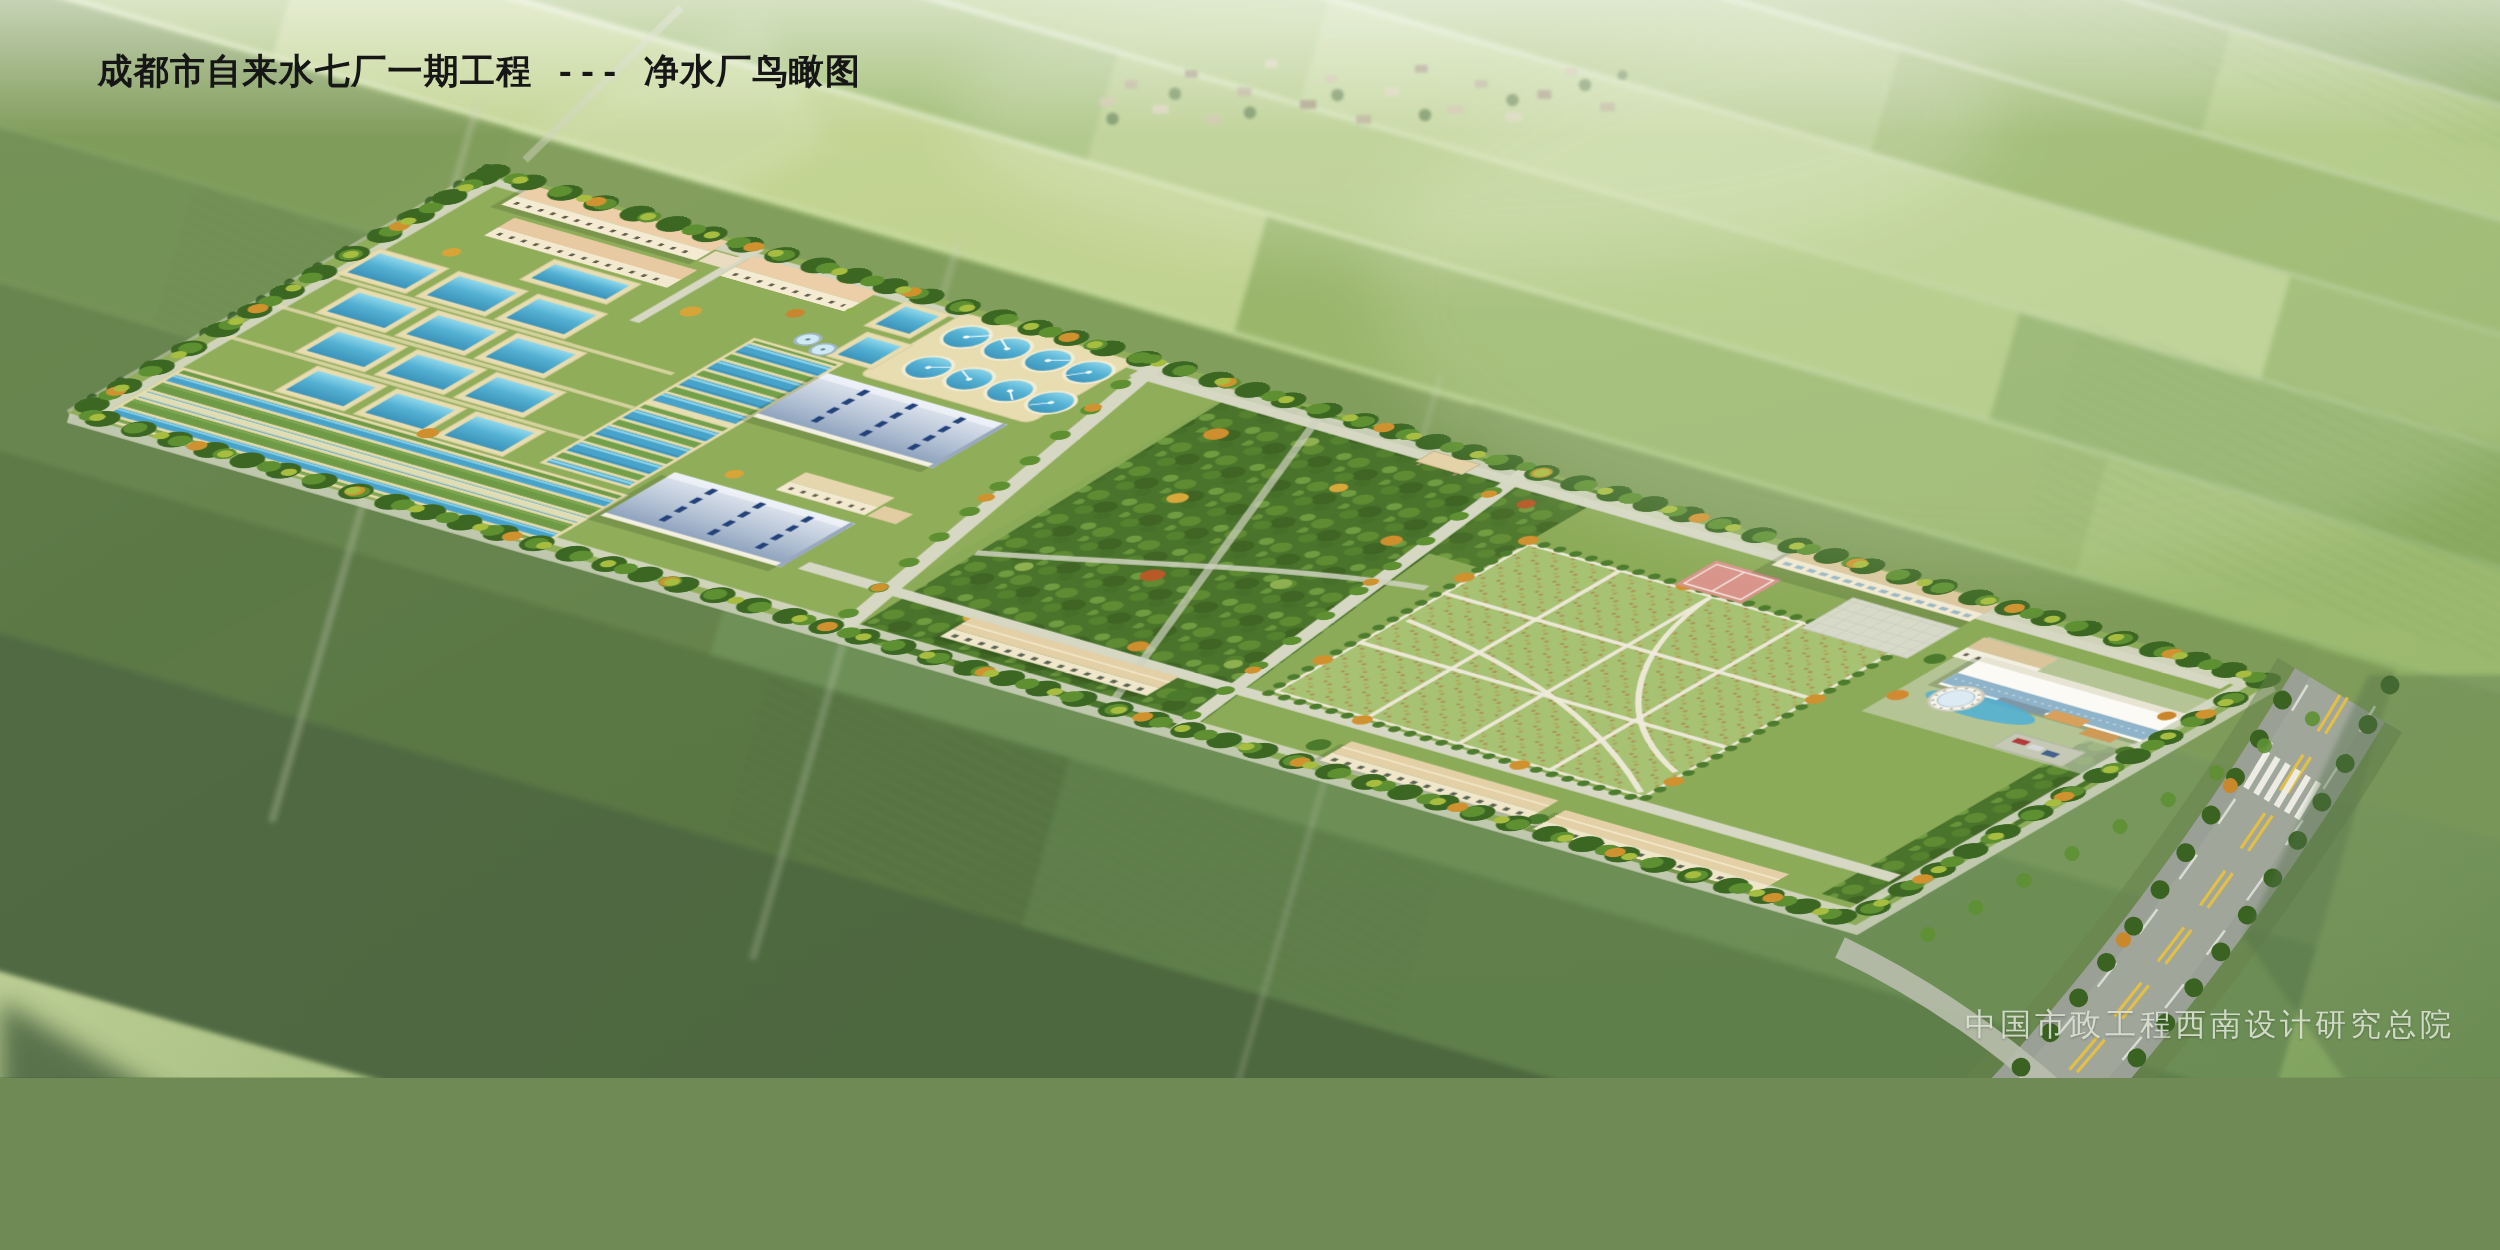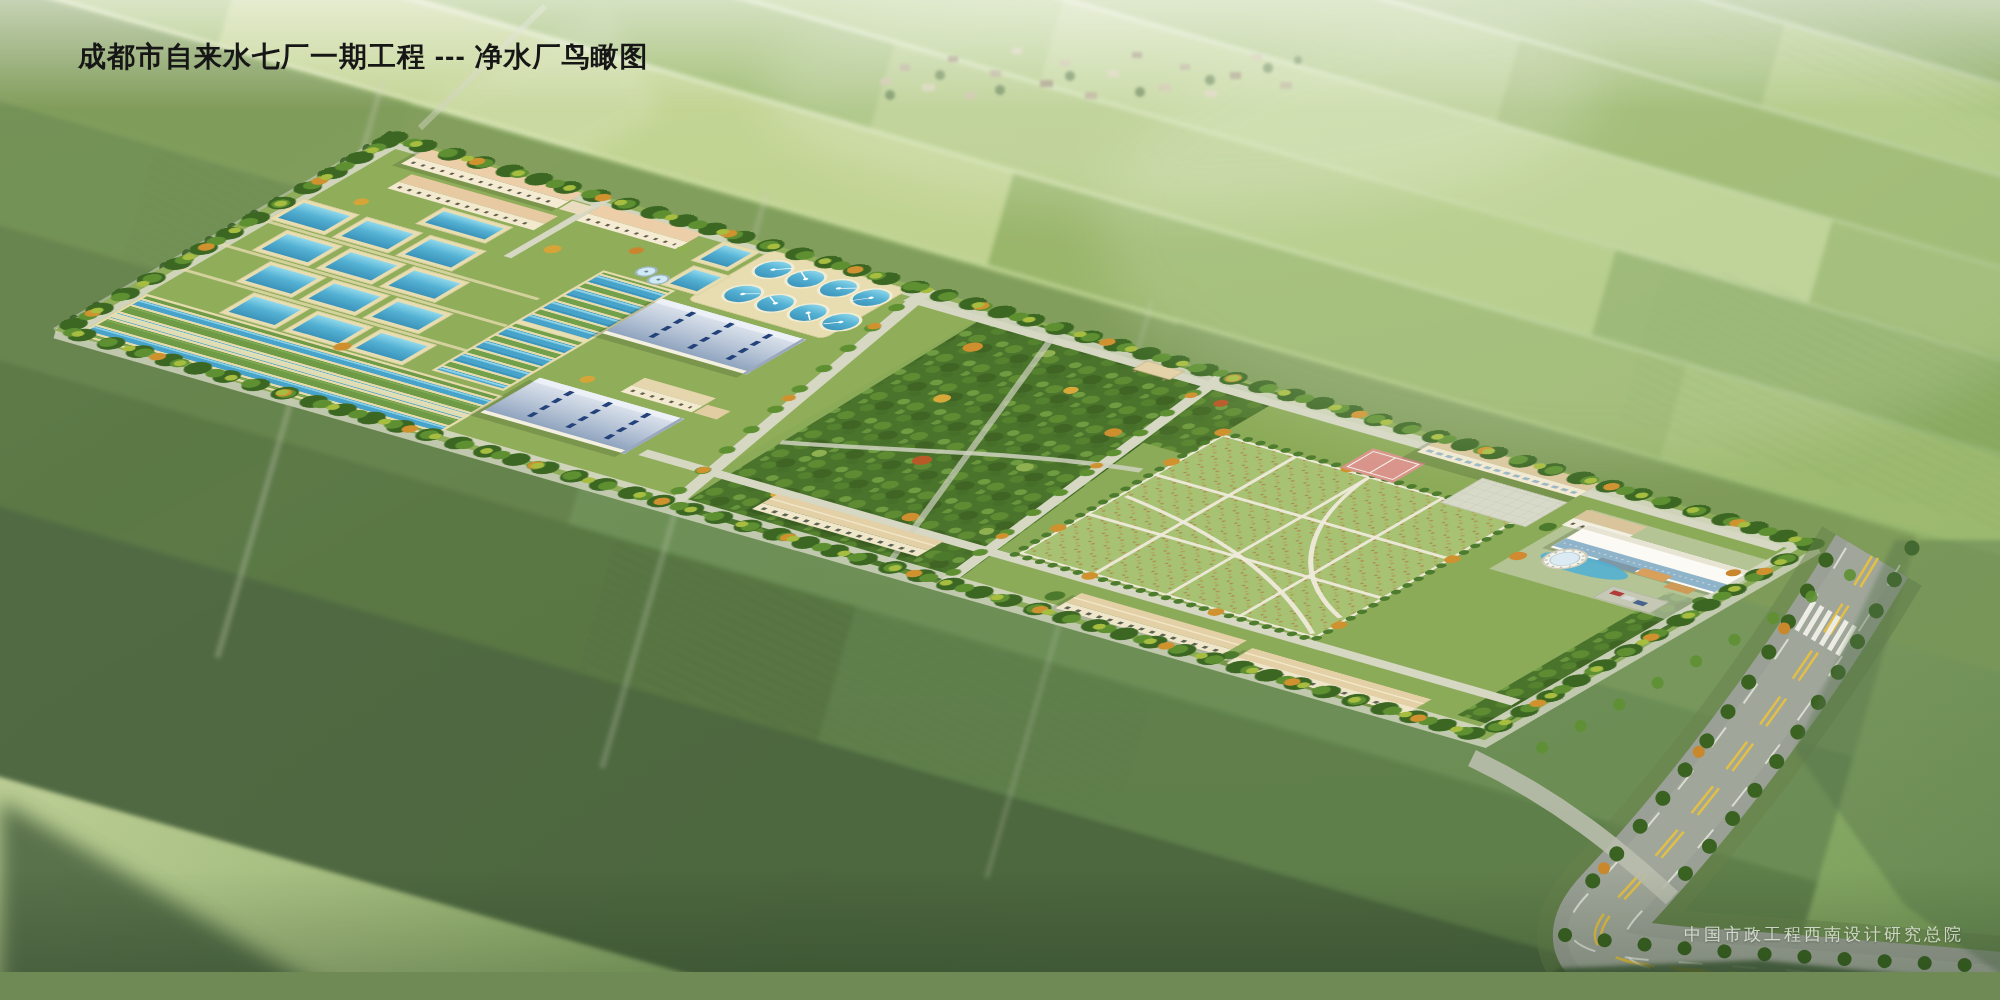--- a/index.html
+++ b/index.html
@@ -1,21 +1,21 @@
 <!DOCTYPE html>
 <html><head>
 <meta charset="utf-8">
 <style>
   html,body{margin:0;padding:0;background:#6f8a55;}
-  .stage{position:relative;width:2000px;height:972px;overflow:hidden;
-    font-family:Liberation Sans, sans-serif;}
+  .stage{position:relative;width:2000px;height:862px;overflow:hidden;
+    font-family:Liberation Mono, monospace;}
   .stage svg{position:absolute;left:0;top:0;}
   .title{position:absolute;left:78px;top:38px;font-size:28px;font-weight:700;
     color:#161616;letter-spacing:1px;white-space:nowrap;}
-  .credit{position:absolute;right:36px;bottom:26px;font-size:17px;color:#dde4d6;
+  .credit{position:absolute;right:36px;bottom:26px;font-size:25px;color:#dde4d6;
     opacity:.88;letter-spacing:3px;white-space:nowrap;text-shadow:0 1px 2px rgba(0,0,0,.3);}
   .tb1{stroke:#3b6723;stroke-width:22;stroke-dasharray:0.1 30;stroke-linecap:round;fill:none}
   .tb2{stroke:#5e9032;stroke-width:15;stroke-dasharray:0.1 37;stroke-linecap:round;fill:none}
   .tb3{stroke:#d0922f;stroke-width:13;stroke-dasharray:0.1 131;stroke-linecap:round;fill:none}
   .tb4{stroke:#a6bd3f;stroke-width:10;stroke-dasharray:0.1 53;stroke-linecap:round;fill:none}
   .hedge{stroke:#4e7c2e;stroke-width:8;stroke-dasharray:0.1 13;stroke-linecap:round;fill:none}
   .road{stroke:#d6d8c4;fill:none}
   .opath{stroke:#cfd3bd;fill:none}
   .win{stroke:#64604e;stroke-width:3.5;stroke-dasharray:3 7;fill:none}
   .sky{stroke:#24427a;stroke-width:5;stroke-dasharray:8 6;fill:none}

